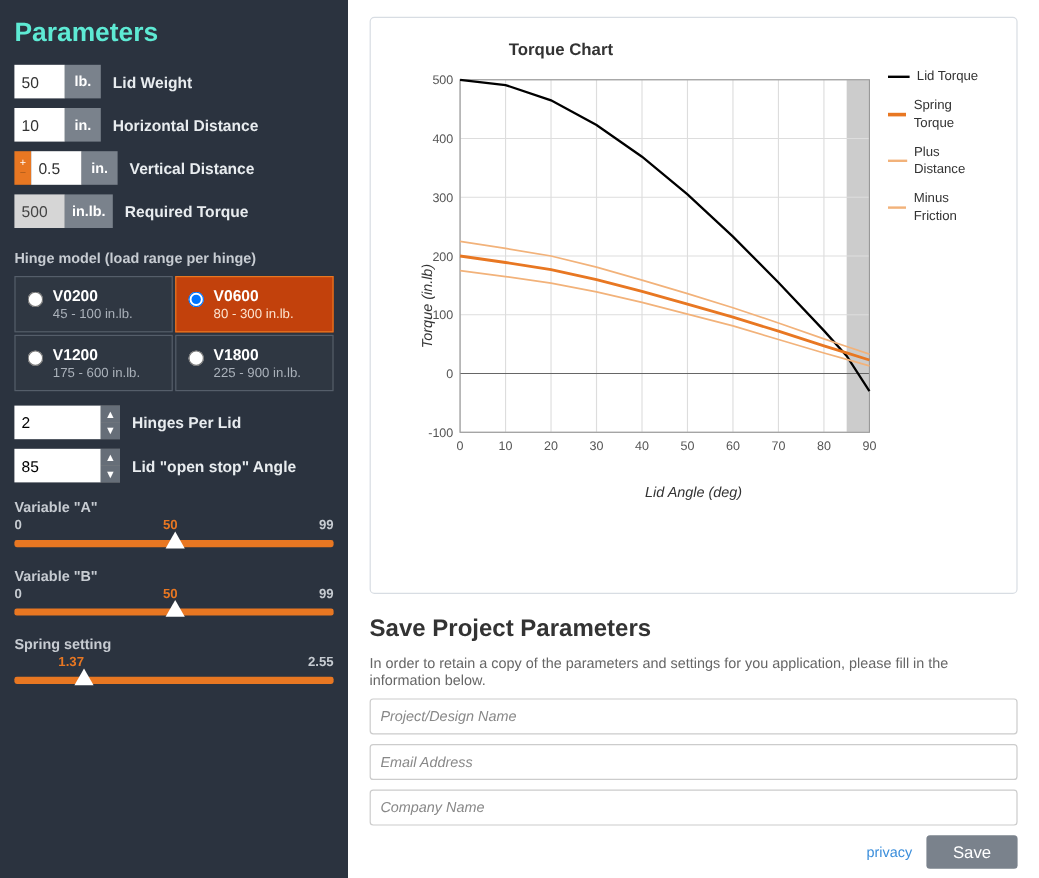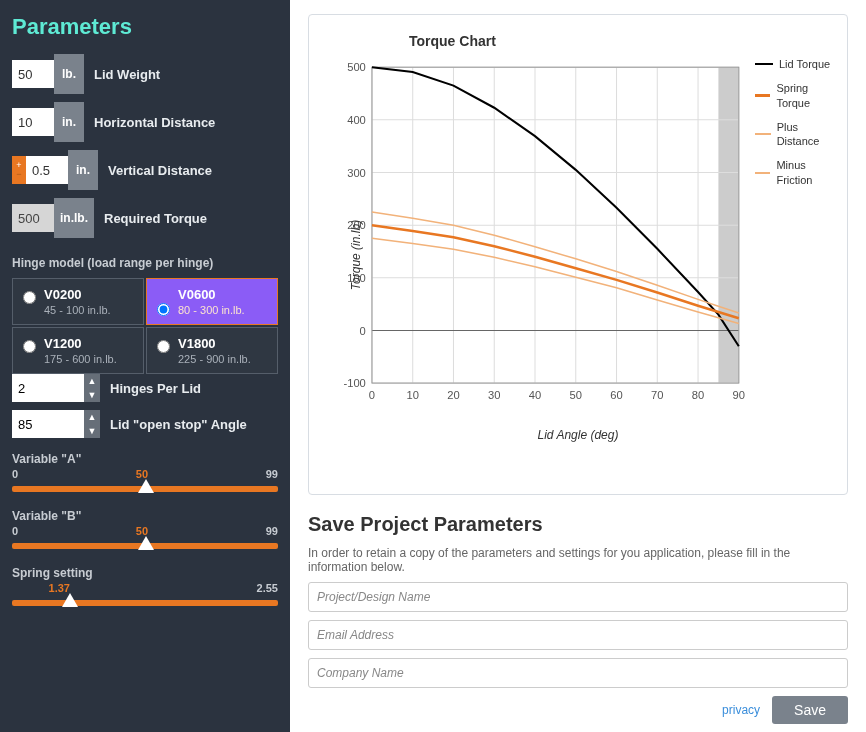--- a/index.html
+++ b/index.html
@@ -6,43 +6,43 @@
   body { font-family: Arial, Helvetica, sans-serif; font-size: 13px; color: #333; }
   .app { display: flex; width: 866px; height: 732px; }
   .sidebar { width: 290px; background: #2b333f; color: #e8ecef; padding: 14px 12px; overflow-y: auto; }
   .sidebar h2 { font-size: 22px; font-weight: bold; margin-bottom: 14px; color: #5eead4; }
   .param-row { display: flex; align-items: center; margin-bottom: 8px; gap: 10px; }
   .input-group { display: flex; align-items: center; }
   .sign-btn { width: 14px; height: 28px; background: #e87722; color: #fff; display:flex; flex-direction:column; justify-content:center; align-items:center; font-size:9px; line-height:1; }
   .sign-btn span { display:block; }
   .num-input { width: 42px; height: 28px; padding: 4px 6px; border: none; font-size: 13px; background: #fff; color:#333; }
   .num-input.readonly { background: #d6d6d6; color:#444; }
-  .unit-badge { height: 40px; background: #7a828c; color: #fff; padding: 0 6px; display: flex; align-items: center; font-size: 12px; font-weight: bold; min-width:30px; justify-content:center; }
+  .unit-badge { height: 28px; background: #7a828c; color: #fff; padding: 0 6px; display: flex; align-items: center; font-size: 12px; font-weight: bold; min-width:30px; justify-content:center; }
   .param-label { color: #e8ecef; font-size: 13px; font-weight: bold; }
   .section-label { font-size: 12px; color: #c7ccd2; margin: 18px 0 8px; font-weight:bold; }
-  .radio-grid { display: grid; grid-template-columns: 1fr 1fr; gap: 2px; }
+  .radio-grid { display: grid; grid-template-columns: 1fr 1fr; gap: 2px; margin-bottom: 12px; }
   .radio-cell { background: #2f3742; border: 1px solid #555e6a; padding: 8px 10px; display: flex; align-items: flex-start; gap: 8px; cursor: pointer; }
-  .radio-cell.active { background: #8b5cf6; border-color: #e87722; align-items: flex-end; }
+  .radio-cell.active { background: #c2410c; border-color: #e87722; }
   .radio-cell input[type=radio] { margin-top: 4px; cursor:pointer; }
   .radio-cell .rc-title { font-weight: bold; font-size: 13px; color:#fff; }
   .radio-cell .rc-sub { font-size: 11px; color: #aab1ba; margin-top:2px; }
   .radio-cell.active .rc-sub { color: #fce3cf; }
   .spinner { display:flex; align-items:center; }
   .spinner input { width: 72px; height: 28px; padding:4px 6px; border:none; font-size:13px; }
   .spinner-btns { display:flex; flex-direction:column; background:#888; }
   .spinner-btns button { width:16px; height:14px; background:#666e78; border:none; color:#fff; font-size:9px; line-height:1; cursor:pointer; }
   .slider-block { margin-top: 14px; }
   .slider-label { font-size: 12px; color:#c7ccd2; font-weight:bold; }
   .slider-scale { display:flex; justify-content:space-between; font-size:11px; color:#c7ccd2; margin-top:2px; font-weight:bold; }
   .slider-scale .mid { color:#e87722; }
   .slider { width:100%; -webkit-appearance:none; height:6px; background:#e87722; border-radius:2px; outline:none; margin-top:4px; }
   .slider::-webkit-slider-thumb { -webkit-appearance:none; width:0; height:0; border-left:8px solid transparent; border-right:8px solid transparent; border-bottom:14px solid #fff; cursor:pointer; margin-top:-6px; }
   .slider::-moz-range-thumb { width:14px; height:14px; background:#fff; border:none; cursor:pointer; }
   .main { flex:1; background:#fff; display:flex; flex-direction:column; padding:14px 18px 8px; }
-  .chart-card { background:#fff; border:1px solid #d8dde3; border-radius:4px; padding:18px 12px; flex:1; position:relative; }
+  .chart-card { background:#fff; border:1px solid #d8dde3; border-radius:4px; padding:18px 27px; flex:1; position:relative; }
   .chart-title { font-weight:bold; font-size:14px; margin-left:88px; margin-bottom:8px; }
   .chart-area { display:flex; }
   .chart-svg { flex:1; }
   .legend { width:86px; padding-left:6px; font-size:11px; }
   .legend-item { display:flex; align-items:center; gap:6px; margin-bottom:10px; line-height:1.3; }
   .legend-swatch { width:18px; height:2px; }
   .x-label { text-align:center; font-style:italic; font-size:12px; margin-top:14px; }
   .y-label { position:absolute; left:12px; top:50%; transform:translateY(-50%) rotate(-90deg); transform-origin:center; font-style:italic; font-size:12px; white-space:nowrap; }
   .save-section { margin-top:18px; }
   .save-section h3 { font-size:20px; color:#333; font-weight:bold; }

